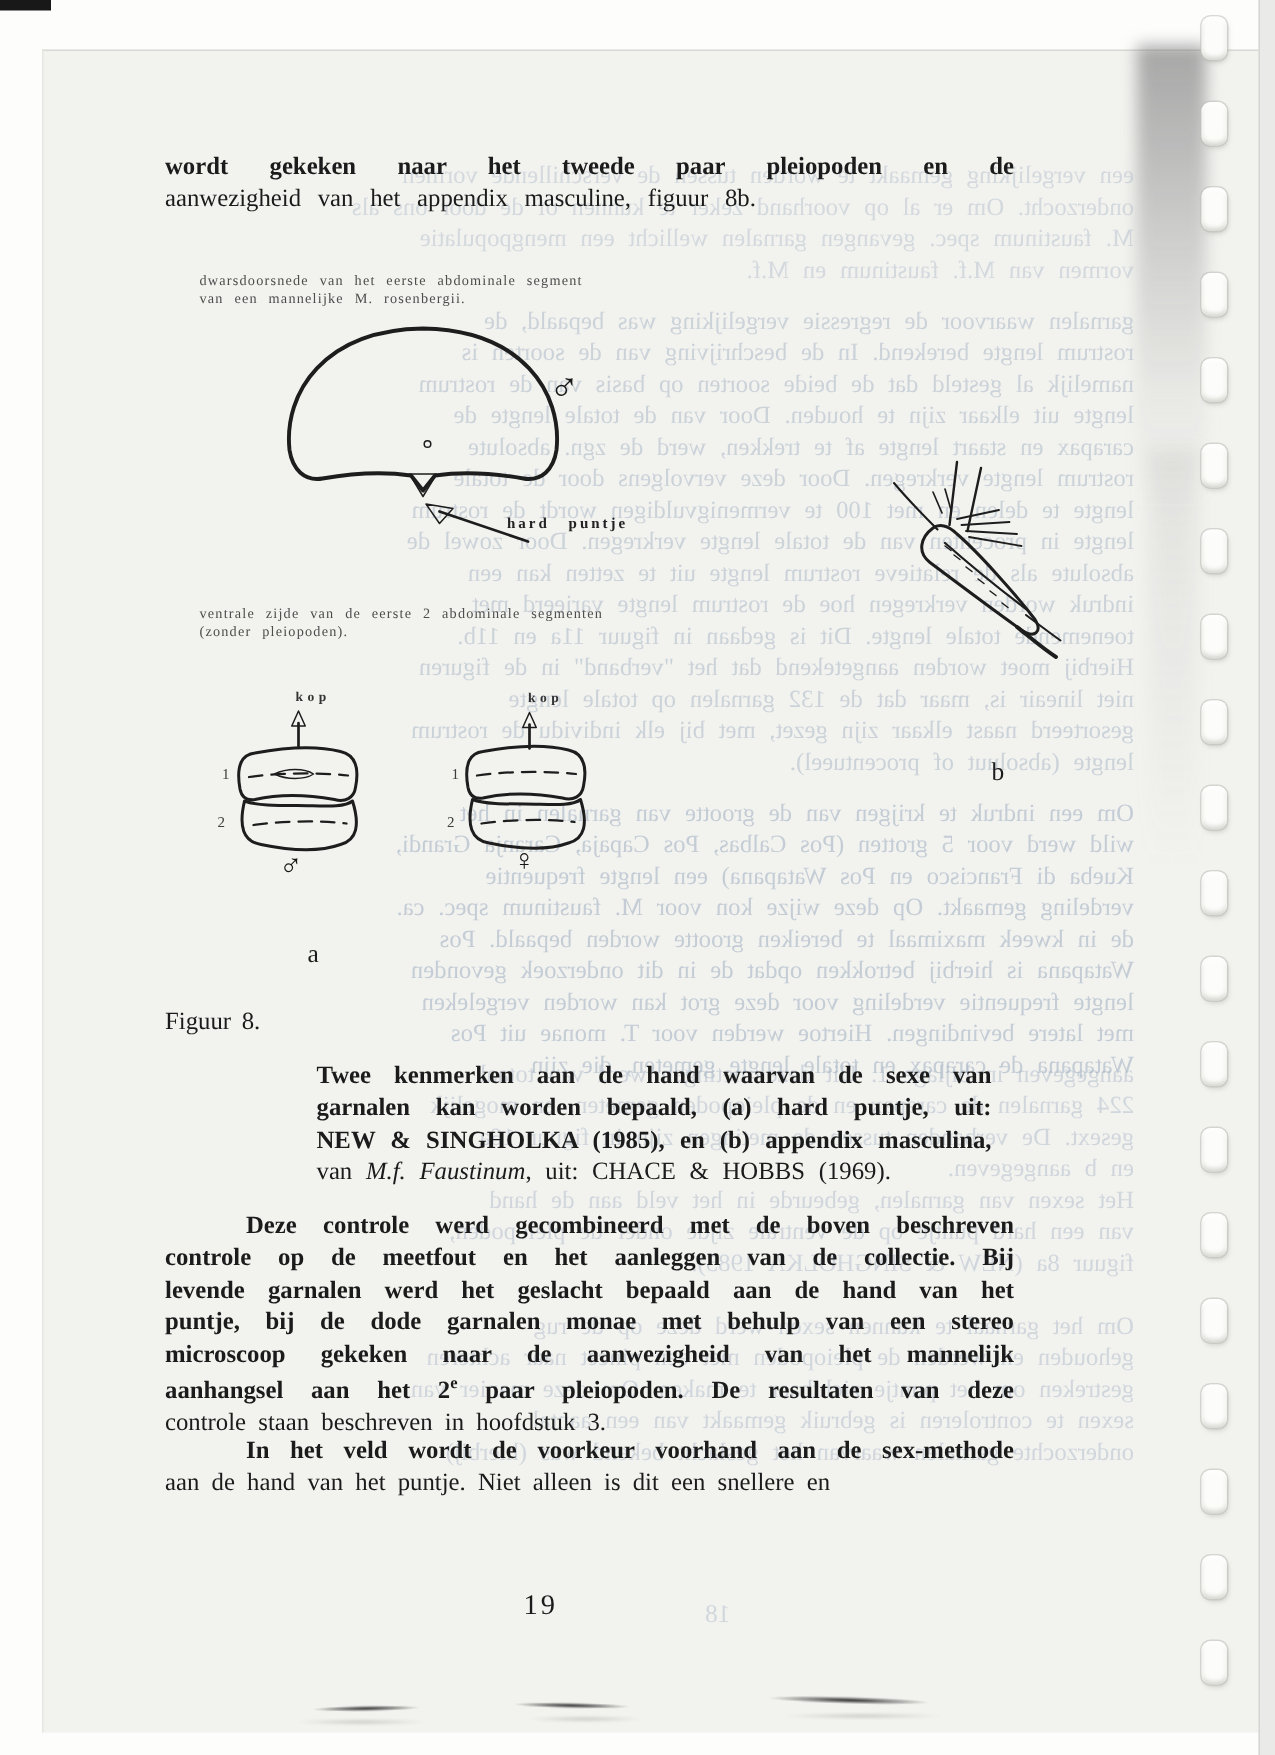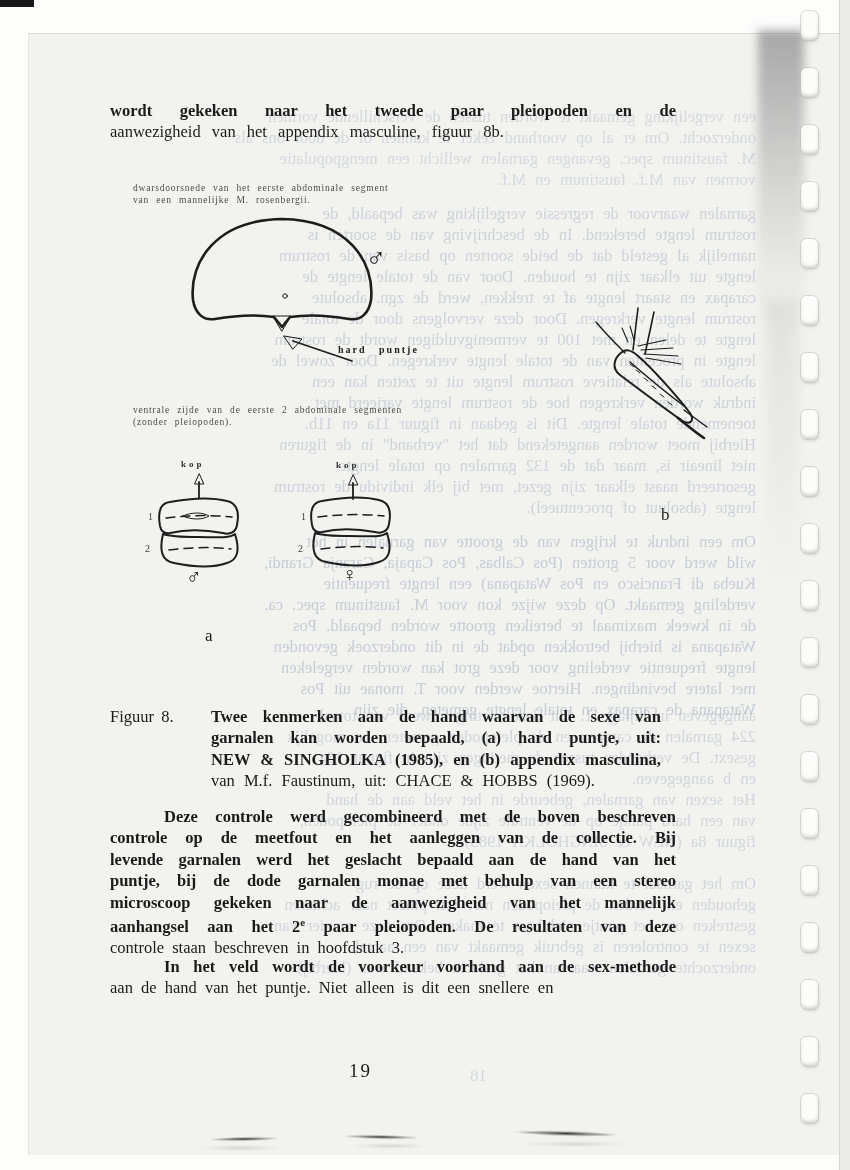--- a/index.html
+++ b/index.html
@@ -29,28 +29,28 @@
   .jl{text-align:justify;text-align-last:justify;font-weight:bold;}
   .intro{left:110px;top:100px;width:566px;}
   .intro .l2{word-spacing:7px;}
   .p1{left:110px;top:806px;width:566px;}
   .p2{left:110px;top:956px;width:566px;}
   .ind{padding-left:54px;}
   .endln{word-spacing:4px;}
   .supline{margin-top:3px;}
   sup.e{vertical-align:super;font-size:11px;line-height:0;}
 
-  .cap-label{left:110px;top:706px;width:100px;word-spacing:3px;}
+  .cap-label{left:110px;top:670px;width:100px;word-spacing:3px;}
   .caption{left:211px;top:706px;width:450px;}
   .cap-last{word-spacing:5px;}
-  .ital{}
+  .ital{font-style:italic;}
 
   
   .figsmall{position:absolute;font-size:9.5px;letter-spacing:.8px;word-spacing:4px;color:#4d4d4d;line-height:12px;}
-  .kop{position:absolute;font-size:9px;letter-spacing:3px;font-weight:600;color:#333;}
+  .kop{position:absolute;font-size:9px;letter-spacing:3px;font-weight:600;color:#333;margin-left:16px;}
   .segnum{position:absolute;font-size:10px;color:#3e3e3e;}
   .hardpuntje{position:absolute;font-size:10px;letter-spacing:2px;word-spacing:8px;font-weight:600;color:#222;}
   .sym{position:absolute;color:#161616;}
   .sublabel{position:absolute;font-size:17px;color:#1b1b1b;}
   .pagenum{position:absolute;left:349px;top:1060px;font-size:19px;letter-spacing:2px;color:#1b1b1b;}
 
   svg{position:absolute;overflow:visible;}
   svg path, svg line, svg circle{stroke:#1d1d1d;fill:none;stroke-linecap:round;stroke-linejoin:round;}
 
   

